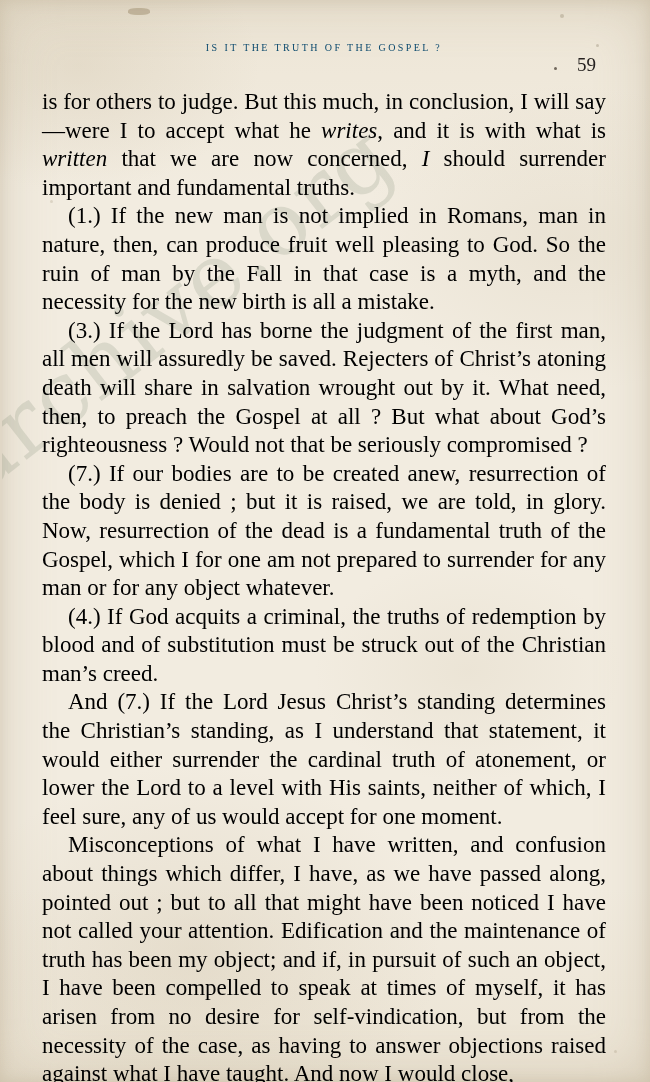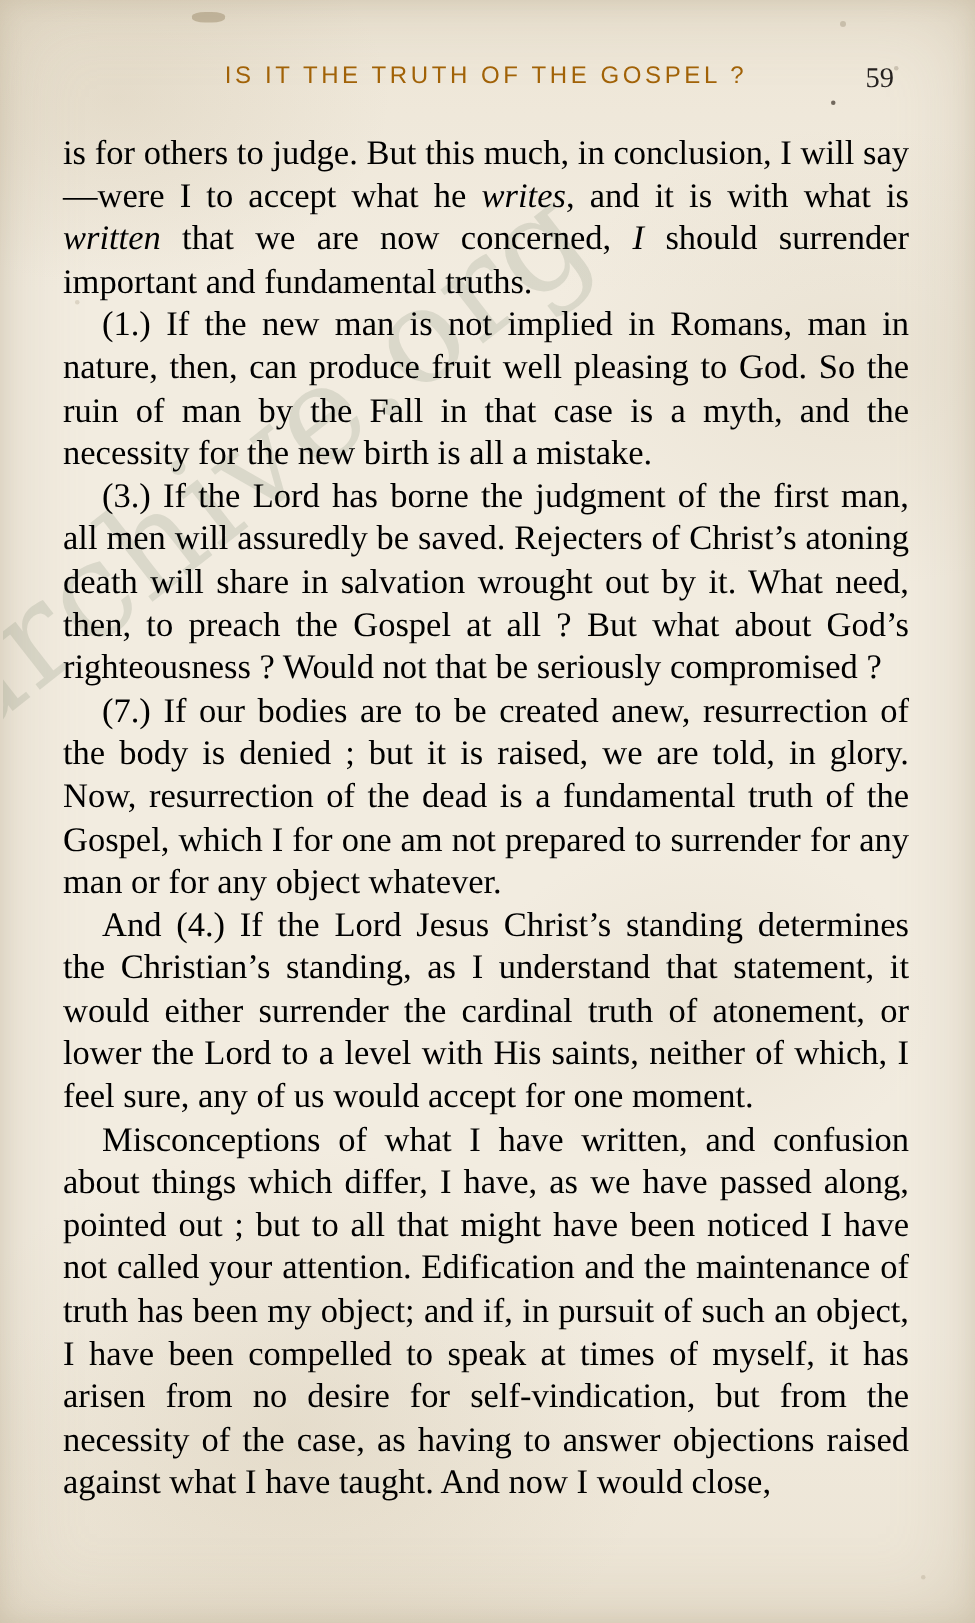--- a/index.html
+++ b/index.html
@@ -80,31 +80,31 @@
 
   .header {
     display: flex;
     align-items: baseline;
     justify-content: center;
     position: relative;
     height: 34px;
     margin-bottom: 6px;
   }
   .running-head {
-    font-family: Liberation Sans, sans-serif;
-    font-size: 16px;
+    font-family: Liberation Serif, serif;
+    font-size: 10px;
     letter-spacing: 2.4px;
     text-transform: uppercase;
-    color: #a16207;
+    color: #0c4a6e;
     white-space: nowrap;
   }
   .folio {
     position: absolute;
     right: 10px;
-    bottom: 12px;
+    bottom: 0;
     font-size: 19px;
     color: #262220;
     font-family: "Liberation Serif", serif;
   }
   .folio-dot {
     position: absolute;
     right: 49px;
     bottom: 6px;
     width: 3px;
     height: 3px;
@@ -161,19 +161,20 @@
     <div class="running-head">IS IT THE TRUTH OF THE GOSPEL ?</div>
     <div class="folio-dot"></div>
     <div class="folio">59</div>
   </div>
 
   <div class="body-text" id="body-text">
       <p class=""><span>is for others to judge.   But this much, in conclusion, I will say—were I to accept what he </span><i>writes</i><span>, and it is with what is </span><i>written</i><span> that we are now concerned, </span><i>I</i><span> should surrender important and fundamental truths.</span></p>
       <p class="indent"><span>(1.)  If the new man is not implied in Romans, man in nature, then, can produce fruit well pleasing to God. So the ruin of man by the Fall in that case is a myth, and the necessity for the new birth is all a mistake.</span></p>
       <p class="indent"><span>(3.)  If the Lord has borne the judgment of the first man, all men will assuredly be saved.  Rejecters of Christ’s atoning death will share in salvation wrought out by it.   What need, then, to preach the Gospel at all ?   But what about God’s righteousness ?   Would not that be seriously compromised ?</span></p>
       <p class="indent"><span>(7.)  If our bodies are to be created anew, resurrection of the body is denied ; but it is raised, we are told, in glory.  Now, resurrection of the dead is a fundamental truth of the Gospel, which I for one am not prepared to surrender for any man or for any object whatever.</span></p>
-      <p class="indent"><span>And (4.)  If the Lord Jesus Christ’s standing determines the Christian’s standing, as I understand that statement, it would either surrender the cardinal truth of atonement, or lower the Lord to a level with His saints, neither of which, I feel sure, any of us would accept for one moment.</span></p>
+      <p class="indent"><span>(4.)  If God acquits a criminal, the truths of redemption by blood and of substitution must be struck out of the Christian man’s creed.</span></p>
+      <p class="indent"><span>And (7.)  If the Lord Jesus Christ’s standing determines the Christian’s standing, as I understand that statement, it would either surrender the cardinal truth of atonement, or lower the Lord to a level with His saints, neither of which, I feel sure, any of us would accept for one moment.</span></p>
       <p class="indent"><span>Misconceptions of what I have written, and confusion about things which differ, I have, as we have passed along, pointed out ; but to all that might have been noticed I have not called your attention.   Edification and the maintenance of truth has been my object; and if, in pursuit of such an object, I have been compelled to speak at times of myself, it has arisen from no desire for self-vindication, but from the necessity of the case, as having to answer objections raised against what I have taught.   And now I would close,</span></p>
     </div>
 
 </div>
 
 <div class="edge-shade"></div>
 
 </body></html>

